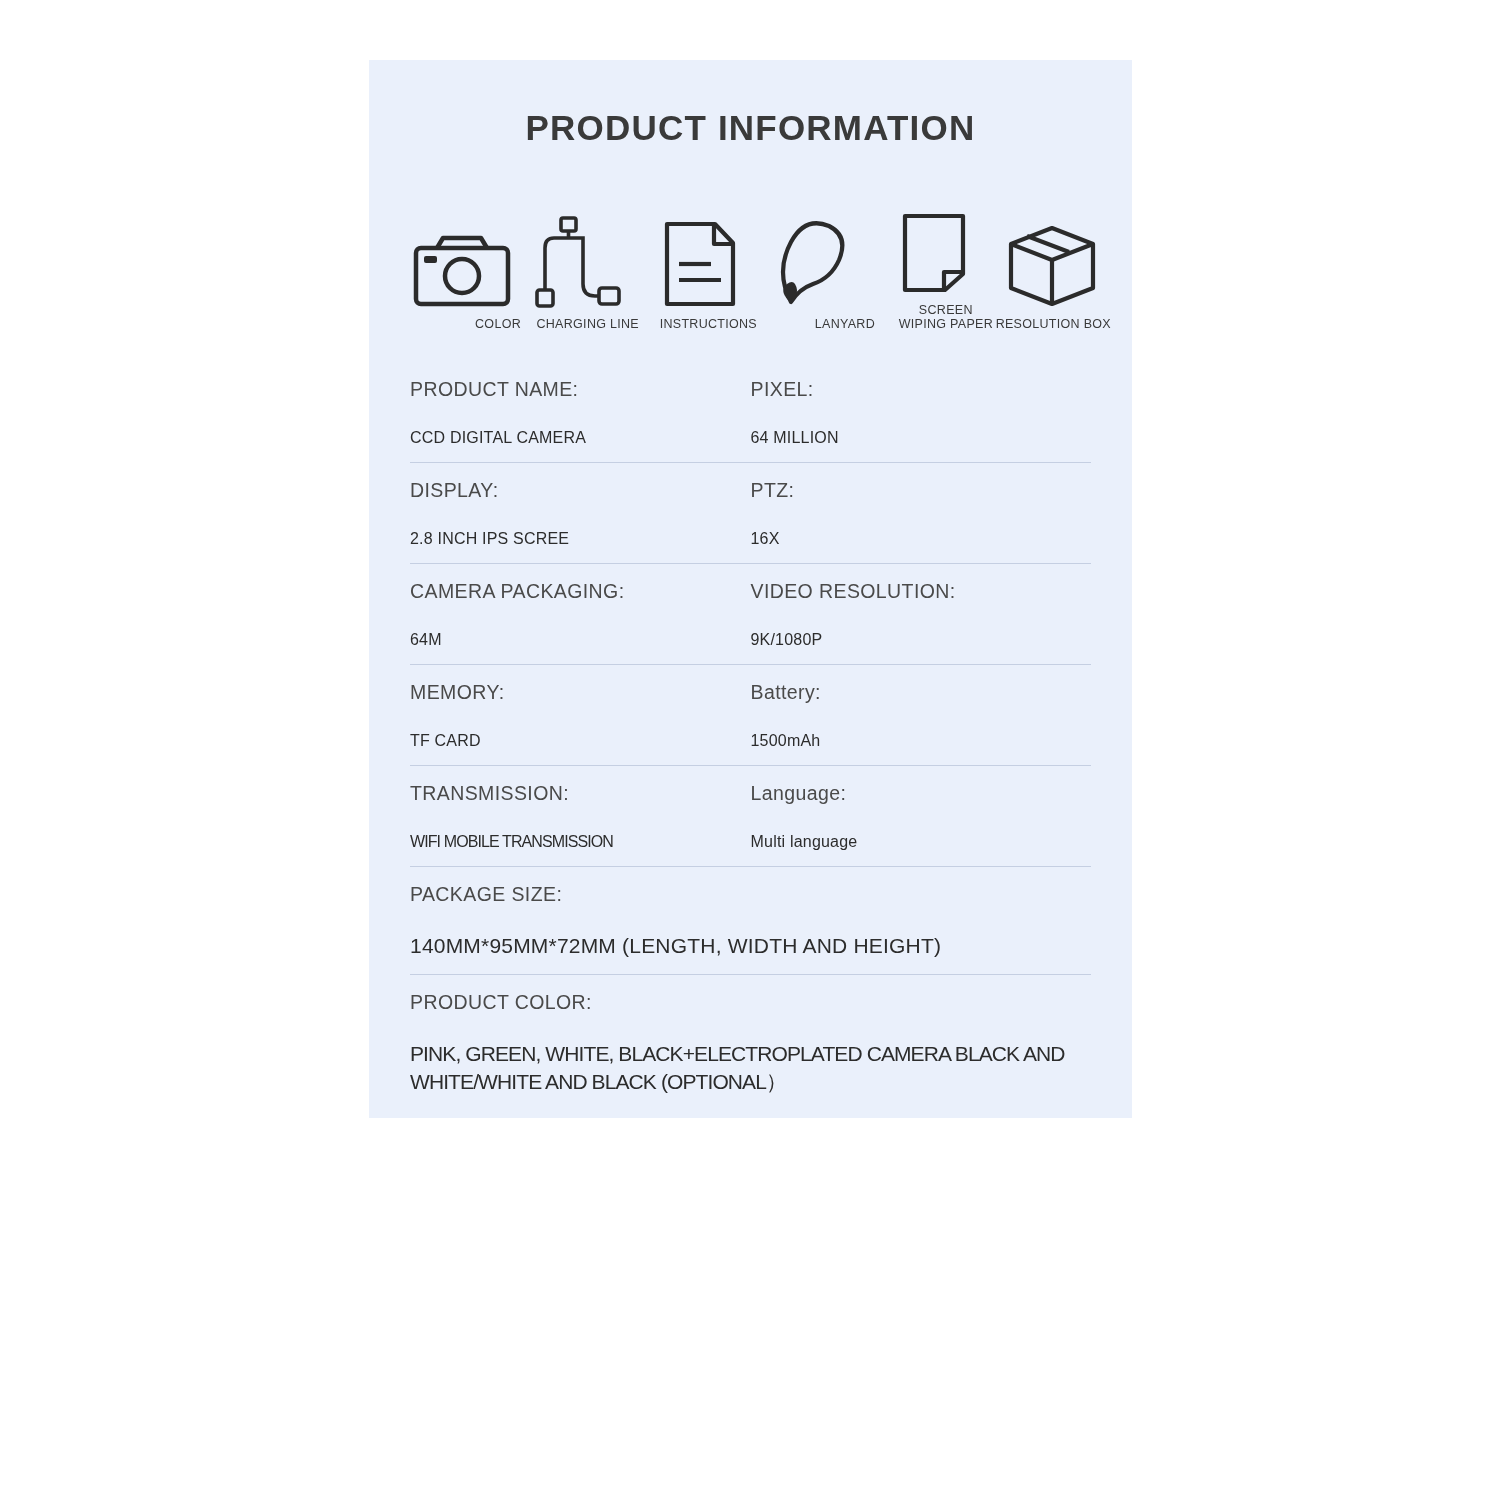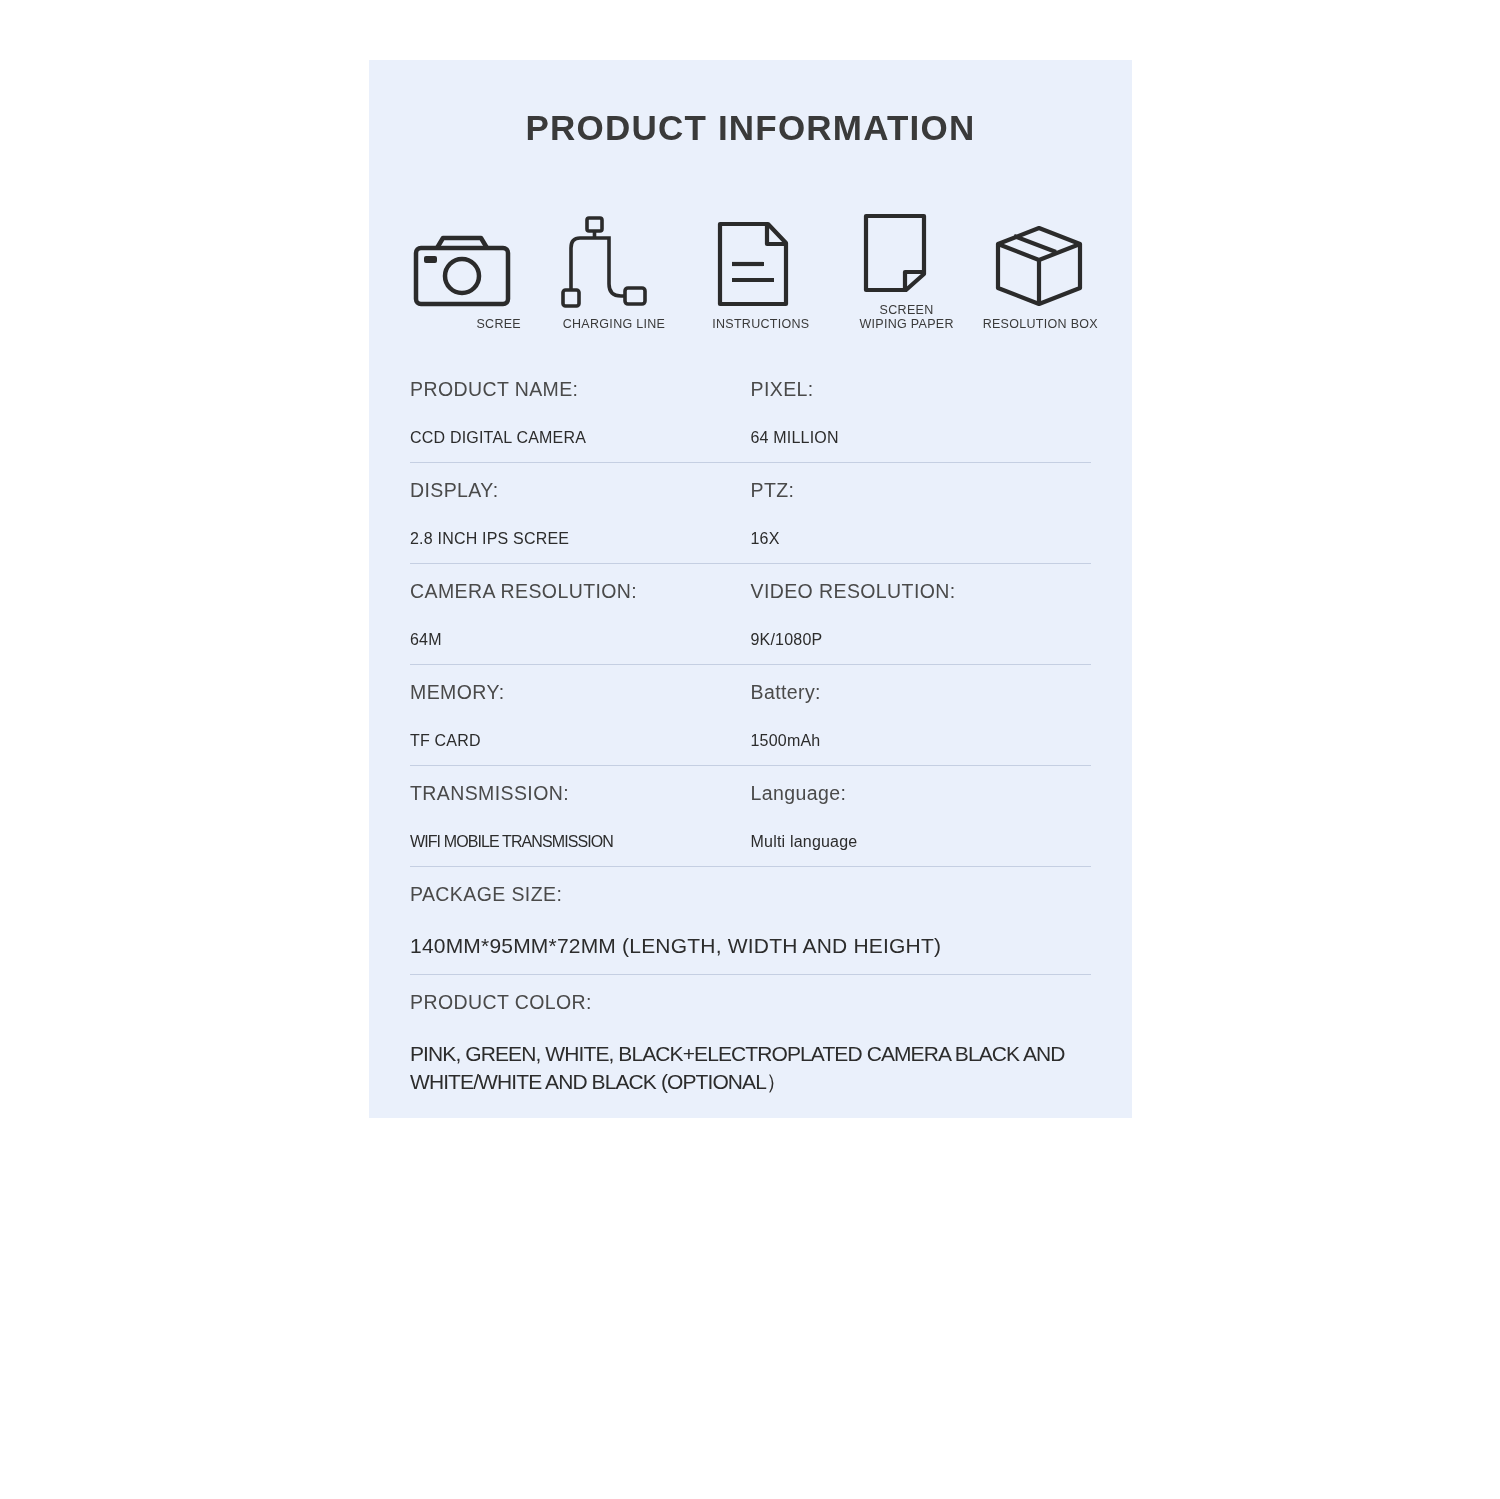--- a/index.html
+++ b/index.html
@@ -106,21 +106,21 @@
 
     <div class="acc">
       <div class="glyph">
         <svg width="118" height="84" viewBox="0 0 118 84">
           <rect x="13" y="22" width="92" height="56" rx="5" ry="5" fill="none" stroke="#2b2b2b" stroke-width="4.5"></rect>
           <path d="M34 22 L40 12 L78 12 L84 22" fill="none" stroke="#2b2b2b" stroke-width="4.5" stroke-linejoin="round"></path>
           <circle cx="59" cy="50" r="17" fill="none" stroke="#2b2b2b" stroke-width="4.5"></circle>
           <rect x="21" y="30" width="13" height="7" rx="2" fill="#2b2b2b"></rect>
         </svg>
       </div>
-      <div class="cap">SCREE</div>
+      <div class="cap">COLOR</div>
     </div>
 
     <div class="acc">
       <div class="glyph">
         <svg width="118" height="96" viewBox="0 0 118 96">
           <rect x="40" y="4" width="15" height="13" rx="2" fill="none" stroke="#2b2b2b" stroke-width="3.6"></rect>
           <path d="M47.5 17 L47.5 24" stroke="#2b2b2b" stroke-width="3.6"></path>
           <path d="M33 24 L62 24 L62 70 Q62 82 74 82 L78 82" fill="none" stroke="#2b2b2b" stroke-width="3.6"></path>
           <path d="M33 24 Q24 24 24 34 L24 76" fill="none" stroke="#2b2b2b" stroke-width="3.6"></path>
           <rect x="16" y="76" width="16" height="16" rx="2.5" fill="none" stroke="#2b2b2b" stroke-width="3.6"></rect>
@@ -135,20 +135,29 @@
         <svg width="118" height="92" viewBox="0 0 118 92">
           <path d="M28 6 L76 6 L94 25 L94 86 L28 86 Z" fill="none" stroke="#2b2b2b" stroke-width="4.2" stroke-linejoin="round"></path>
           <path d="M75 6 L75 26 L94 26" fill="none" stroke="#2b2b2b" stroke-width="4.2" stroke-linejoin="round"></path>
           <path d="M40 46 L72 46" stroke="#2b2b2b" stroke-width="4.2"></path>
           <path d="M40 62 L82 62" stroke="#2b2b2b" stroke-width="4.2"></path>
         </svg>
       </div>
       <div class="cap">INSTRUCTIONS</div>
     </div>
 
+    <div class="acc">
+      <div class="glyph">
+        <svg width="118" height="96" viewBox="0 0 118 96">
+          <path d="M34 88 Q18 58 34 28 Q48 2 72 12 Q92 22 82 46 Q74 64 56 70 Q42 75 34 88 Z" fill="none" stroke="#2b2b2b" stroke-width="4.2" stroke-linejoin="round"></path>
+          <path d="M31 86 Q22 76 30 70 Q38 64 40 76 Q41 84 31 86 Z" fill="#2b2b2b"></path>
+        </svg>
+      </div>
+      <div class="cap">LANYARD</div>
+    </div>
 
     <div class="acc">
       <div class="glyph">
         <svg width="118" height="86" viewBox="0 0 118 86">
           <path d="M30 6 L88 6 L88 64 L70 80 L30 80 Z" fill="none" stroke="#2b2b2b" stroke-width="4.2" stroke-linejoin="round"></path>
           <path d="M88 62 L69 62 L69 80" fill="none" stroke="#2b2b2b" stroke-width="4.2" stroke-linejoin="round"></path>
         </svg>
       </div>
       <div class="cap">SCREEN
 WIPING PAPER</div>
@@ -187,21 +196,21 @@
         <div class="value">2.8 INCH IPS SCREE</div>
       </div>
       <div class="cell">
         <div class="label">PTZ:</div>
         <div class="value">16X</div>
       </div>
     </div>
 
     <div class="row">
       <div class="cell">
-        <div class="label">CAMERA RESOLUTION:</div>
+        <div class="label">CAMERA PACKAGING:</div>
         <div class="value">64M</div>
       </div>
       <div class="cell">
         <div class="label">VIDEO RESOLUTION:</div>
         <div class="value">9K/1080P</div>
       </div>
     </div>
 
     <div class="row">
       <div class="cell">

